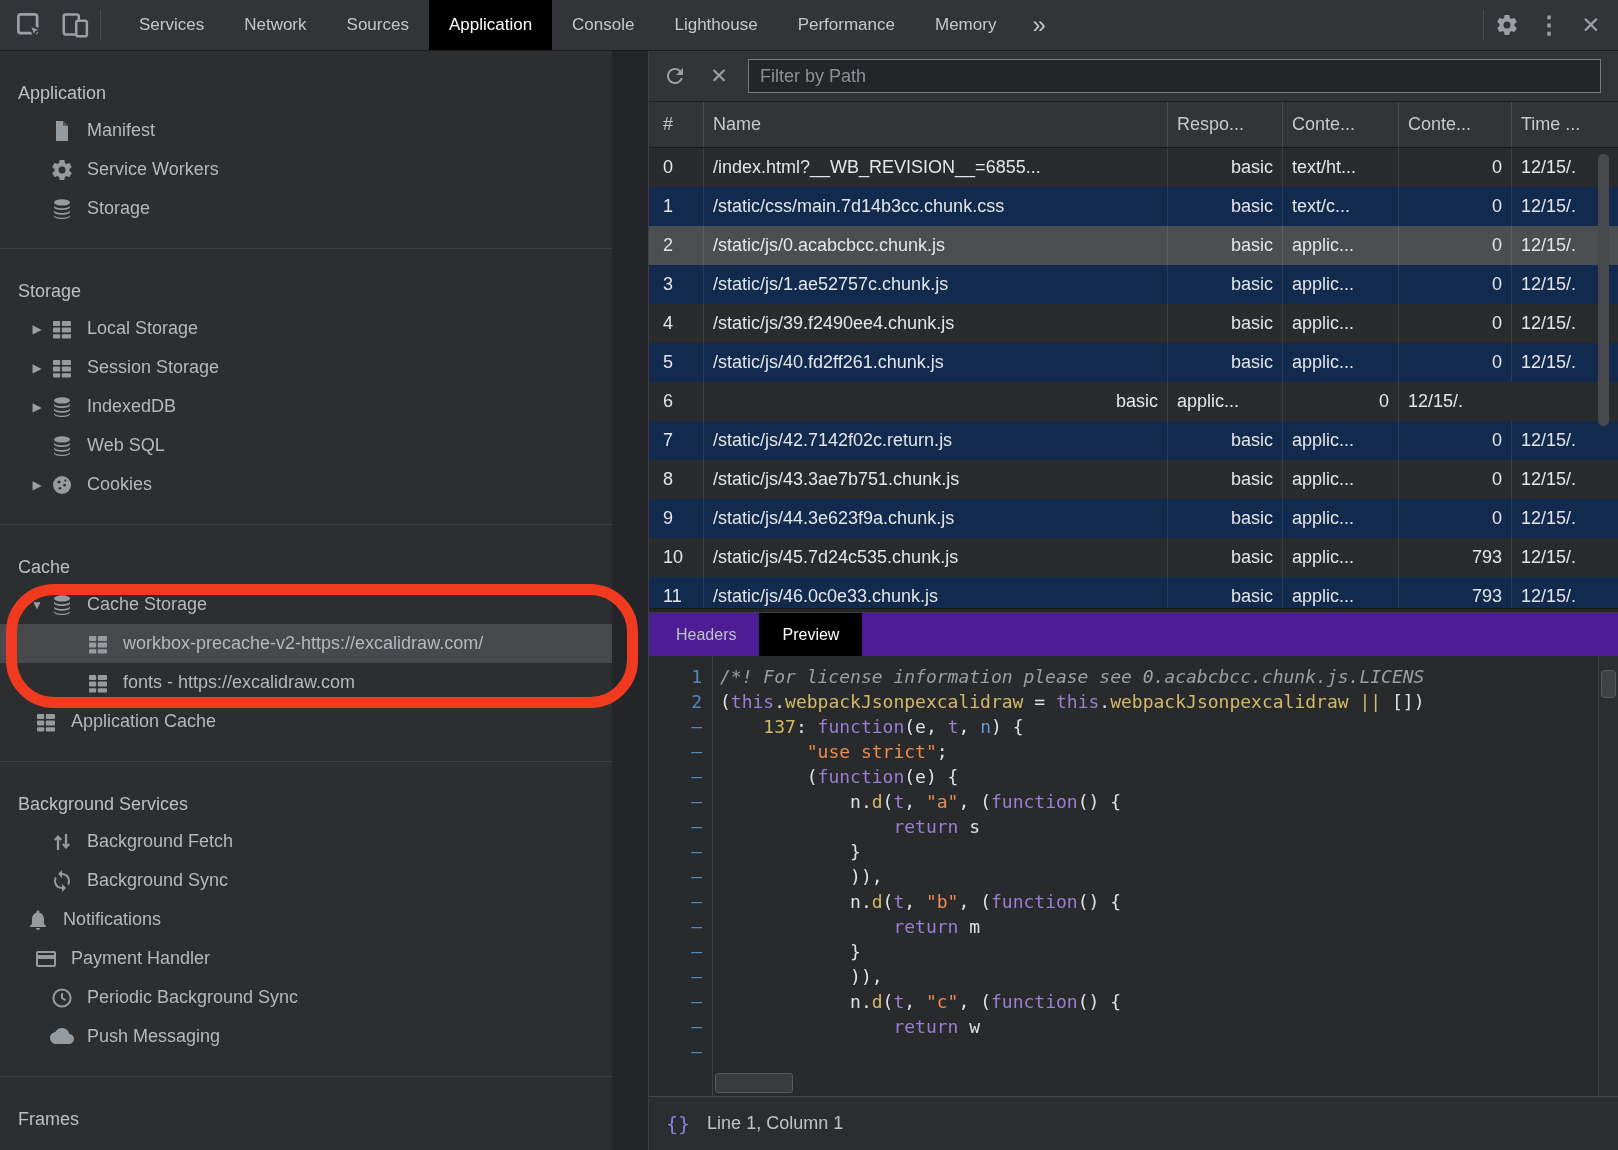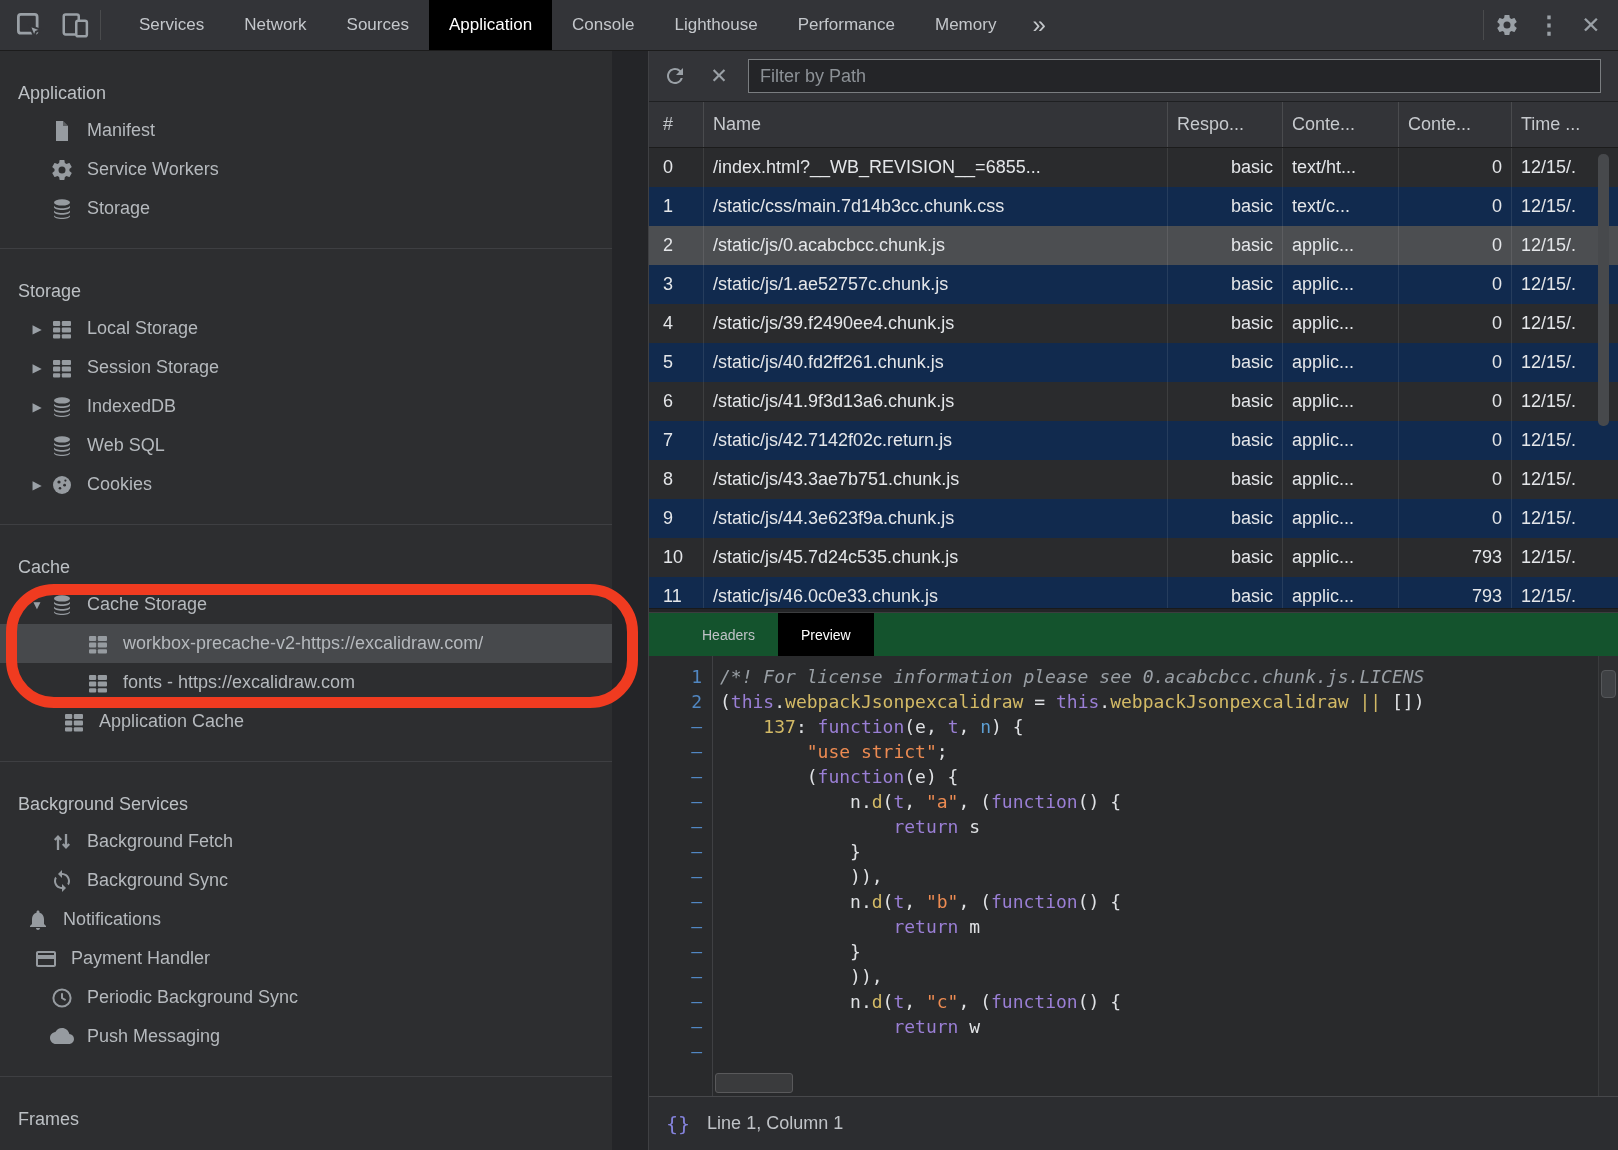--- a/index.html
+++ b/index.html
@@ -64,21 +64,21 @@
   .grow.selected { background:#4c4e51; }
   .gcell { display:flex; align-items:center; padding:0 9px; border-right:1px solid rgba(255,255,255,0.09);
     white-space:nowrap; overflow:hidden; }
   .gcell:first-child { padding-left:14px; }
   .gcell:last-child { border-right:none; }
   .gcell.r { justify-content:flex-end; }
   .grid-vscroll { position:absolute; top:6px; right:9px; width:11px; height:272px;
     background:#47494c; border-radius:5px; }
   
   .pv-divider { height:5px; flex:none; background:#242527; border-top:1px solid #191a1b; border-bottom:1px solid #3c3d3f; }
-  .ptabs { height:43px; flex:none; background:#14532d; display:flex; align-items:stretch; padding-left:30px; font-size:14px; }
+  .ptabs { height:43px; flex:none; background:#4c1d95; display:flex; align-items:stretch; padding-left:4px; font-size:16px; }
   .ptab { display:flex; align-items:center; padding:0 23px; color:#c0c3c7; }
   .ptab.selected { background:#000; color:#fff; }
   .code { position:relative; flex:1; background:#292a2c; display:flex; overflow:hidden;
     font-family:"DejaVu Sans Mono", monospace; font-size:18px; line-height:25px; }
   .gutter { width:64px; flex:none; padding-top:8px; color:#5187c2; border-right:1px solid #3f4043; text-align:right; }
   .gutter .gl { height:25px; padding-right:10px; }
   .codelines { padding:8px 0 0 7px; white-space:pre; overflow:hidden; }
   .cl { height:25px; }
   .cmt { color:#9aa0a6; font-style:italic; }
   .kwd { color:#9a7fd5; }
@@ -284,21 +284,21 @@
                 <rect x="3" y="4" width="7.2" height="5" rx="1"></rect>
                 <rect x="11.8" y="4" width="9.2" height="5" rx="1"></rect>
                 <rect x="3" y="10.6" width="7.2" height="5" rx="1"></rect>
                 <rect x="11.8" y="10.6" width="9.2" height="5" rx="1"></rect>
                 <rect x="3" y="17.2" width="7.2" height="4.4" rx="1"></rect>
                 <rect x="11.8" y="17.2" width="9.2" height="4.4" rx="1"></rect>
               </svg>
             </span>
             <span class="sb-label">fonts - https://excalidraw.com</span>
           </div>
-          <div class="sb-item" style="padding-left: 36px;">
+          <div class="sb-item" style="padding-left: 8px;">
             <span class="tree-arrow"></span>
             <span class="sb-icon icn">
               <svg viewBox="0 0 24 24" fill="currentColor">
                 <rect x="3" y="4" width="7.2" height="5" rx="1"></rect>
                 <rect x="11.8" y="4" width="9.2" height="5" rx="1"></rect>
                 <rect x="3" y="10.6" width="7.2" height="5" rx="1"></rect>
                 <rect x="11.8" y="10.6" width="9.2" height="5" rx="1"></rect>
                 <rect x="3" y="17.2" width="7.2" height="4.4" rx="1"></rect>
                 <rect x="11.8" y="17.2" width="9.2" height="4.4" rx="1"></rect>
               </svg>
@@ -439,21 +439,20 @@
           <div class="grow navy">
             <div class="gcell">5</div>
             <div class="gcell">/static/js/40.fd2ff261.chunk.js</div>
             <div class="gcell r">basic</div>
             <div class="gcell">applic...</div>
             <div class="gcell r">0</div>
             <div class="gcell">12/15/.</div>
           </div>
           <div class="grow dark">
             <div class="gcell">6</div>
-            <div class="gcell">/static/js/41.9f3d13a6.chunk.js</div>
             <div class="gcell r">basic</div>
             <div class="gcell">applic...</div>
             <div class="gcell r">0</div>
             <div class="gcell">12/15/.</div>
           </div>
           <div class="grow navy">
             <div class="gcell">7</div>
             <div class="gcell">/static/js/42.7142f02c.return.js</div>
             <div class="gcell r">basic</div>
             <div class="gcell">applic...</div>

